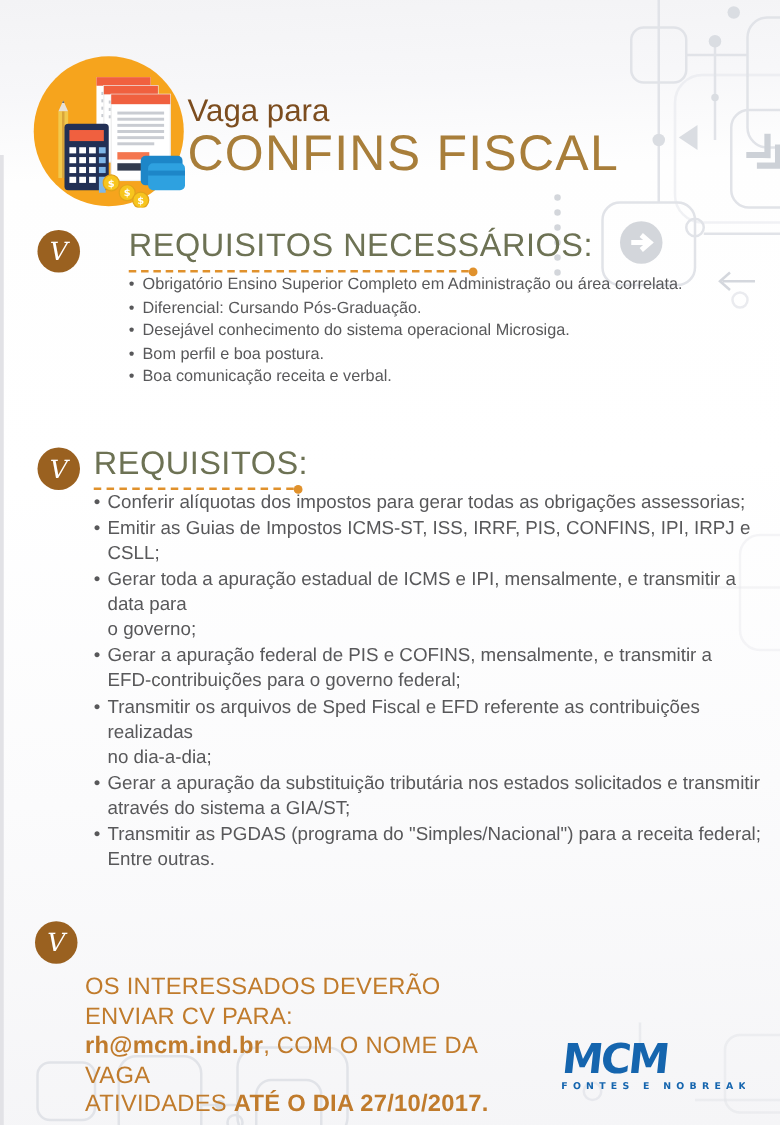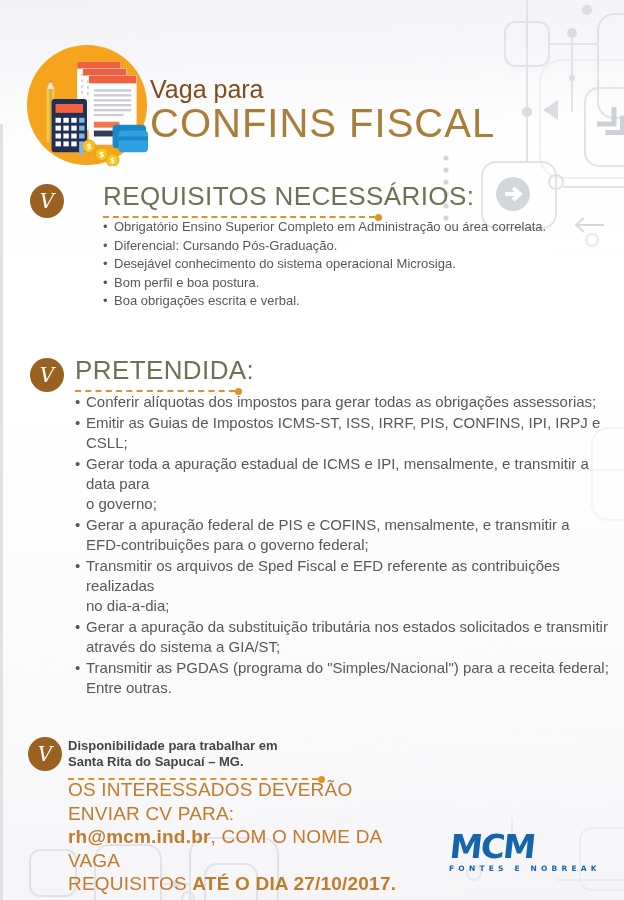--- a/index.html
+++ b/index.html
@@ -199,29 +199,29 @@
       <ul class="bullets bullets-req">
 
           <li><span>Obrigatório Ensino Superior Completo em Administração ou área correlata.</span></li>
 
           <li><span>Diferencial: Cursando Pós-Graduação.</span></li>
 
           <li><span>Desejável conhecimento do sistema operacional Microsiga.</span></li>
 
           <li><span>Bom perfil e boa postura.</span></li>
 
-          <li><span>Boa obrigações escrita e verbal.</span></li>
+          <li><span>Boa comunicação receita e verbal.</span></li>
         </ul>
     </div>
 
     <div class="v-circle circ-atv">
       <span>V</span>
     </div>
     <div class="section-atv">
-      <div class="sec-head">PRETENDIDA:</div>
+      <div class="sec-head">REQUISITOS:</div>
       <div class="dash-line dash-atv"></div>
       <ul class="bullets bullets-atv">
 
           <li><span>Conferir alíquotas dos impostos para gerar todas as obrigações assessorias;</span></li>
 
 
 
           <li><span>Emitir as Guias de Impostos ICMS-ST, ISS, IRRF, PIS, CONFINS, IPI, IRPJ e CSLL;</span></li>
 
           <li><span>Gerar toda a  apuração estadual de ICMS e IPI, mensalmente,  e transmitir a data para
@@ -237,30 +237,25 @@
 através do sistema a GIA/ST;</span></li>
 
           <li><span>Transmitir as PGDAS (programa do "Simples/Nacional") para a receita federal;
 Entre outras.</span></li>
         </ul>
     </div>
 
     <div class="v-circle circ-avl">
       <span>V</span>
     </div>
-    <div class="availability">
-      <div>Disponibilidade para trabalhar em</div>
-      <div>Santa Rita do Sapucaí – MG.</div>
-      <div class="dash-line"></div>
-    </div>
 
     <div class="cta">
       <div>OS INTERESSADOS DEVERÃO ENVIAR CV PARA:</div>
       <div><span class="bold">rh@mcm.ind.br</span><span>, COM O NOME DA VAGA</span></div>
-      <div><span>REQUISITOS </span><span class="bold">ATÉ O DIA 27/10/2017.</span></div>
+      <div><span>ATIVIDADES </span><span class="bold">ATÉ O DIA 27/10/2017.</span></div>
     </div>
 
     <svg class="logo" viewBox="0 0 150 50">
       <g transform="skewX(-6)">
         <text x="6" y="30" font-family="DejaVu Sans, sans-serif" font-size="33" font-weight="bold" fill="#1565ae" letter-spacing="-2">MCM</text>
       </g>
       <text x="3" y="43" font-family="DejaVu Sans, sans-serif" font-size="7.5" font-weight="bold" fill="#1565ae" letter-spacing="4.2">FONTES E NOBREAKS</text>
     </svg>
 
   </div>

